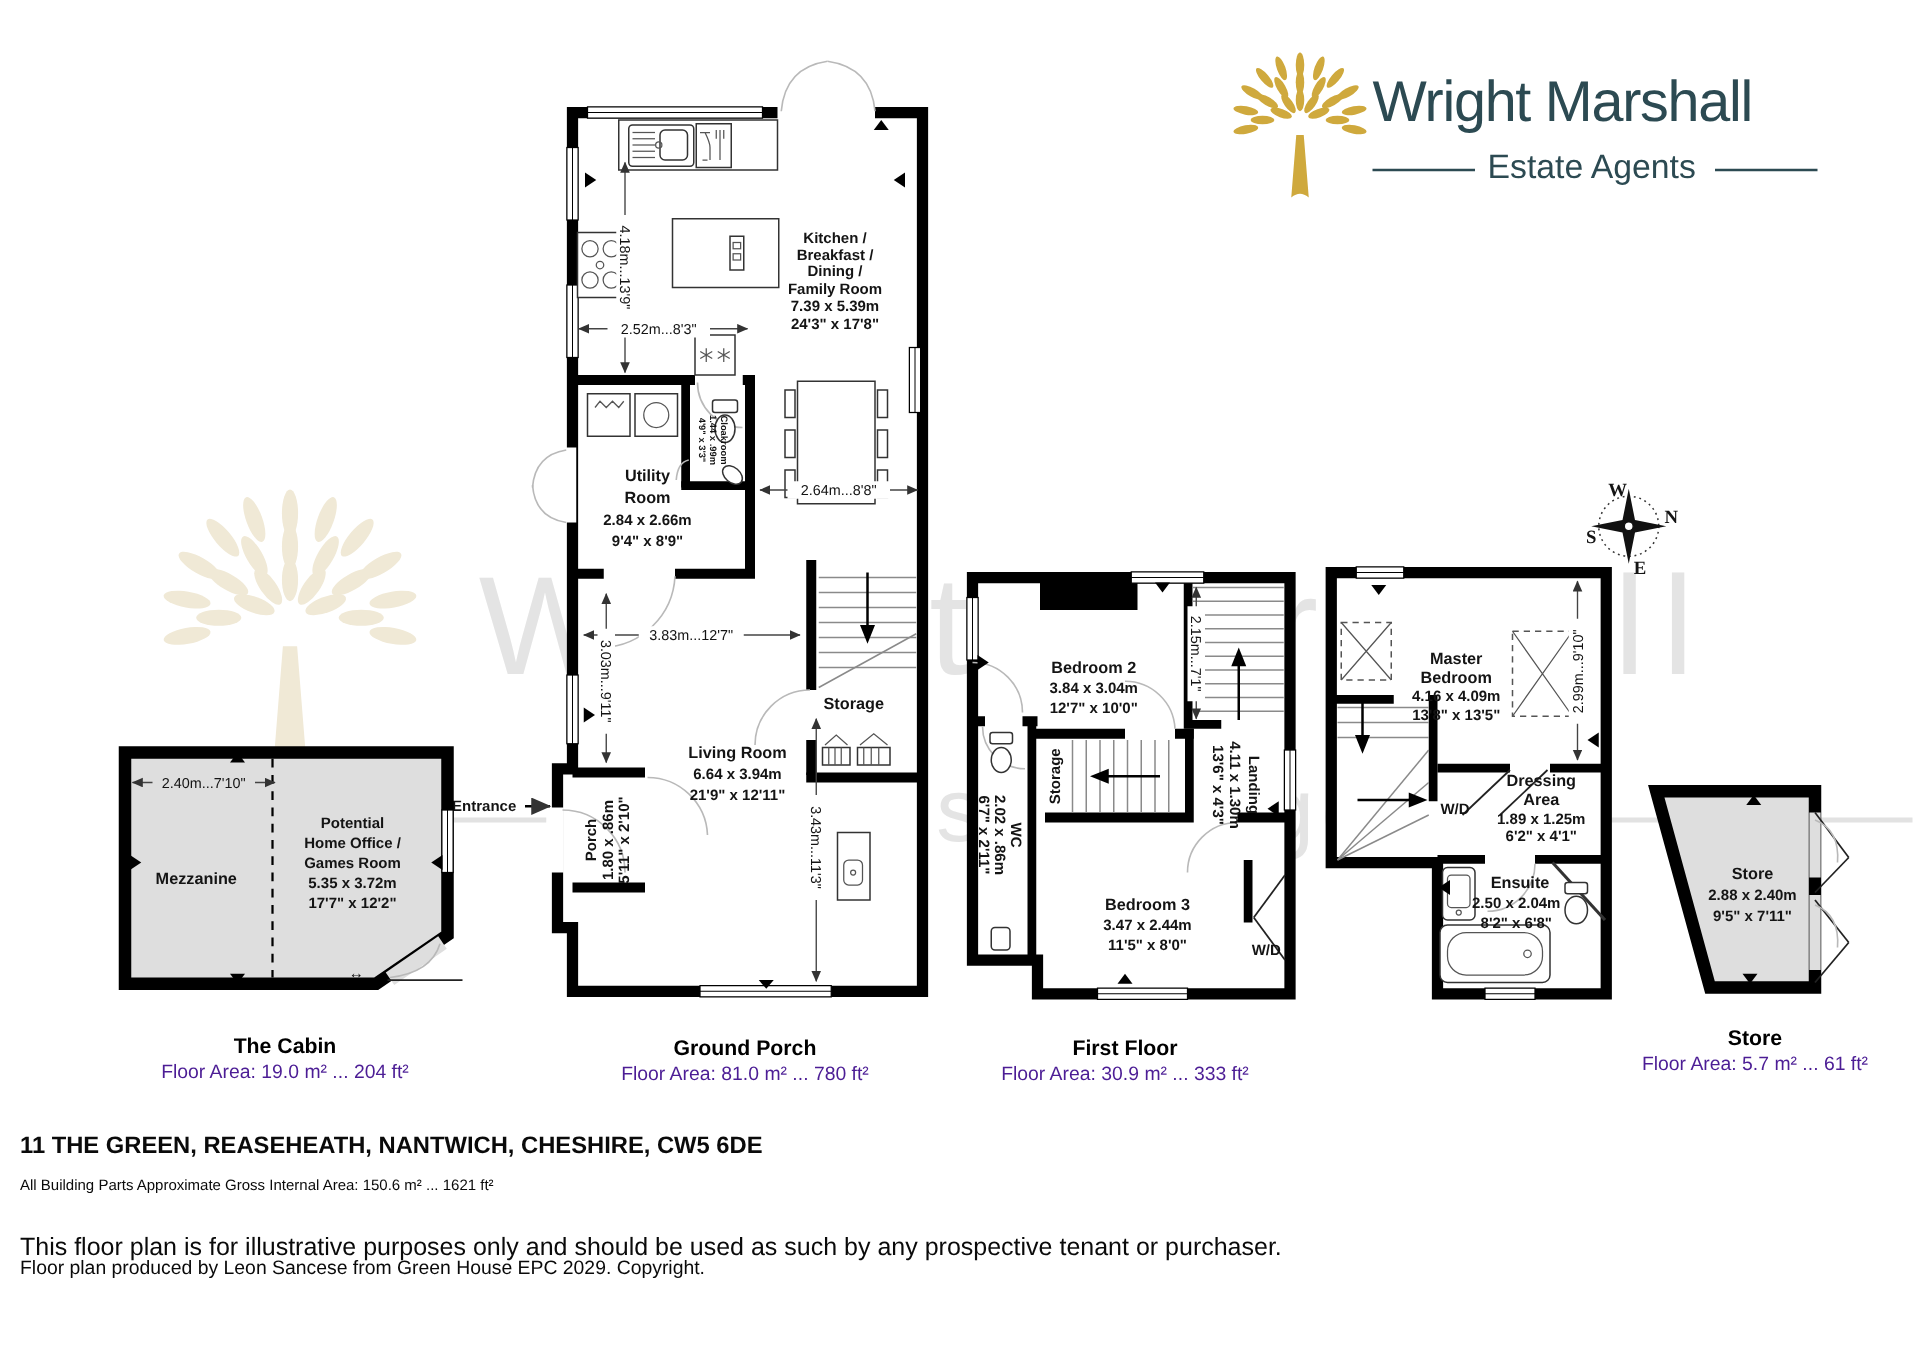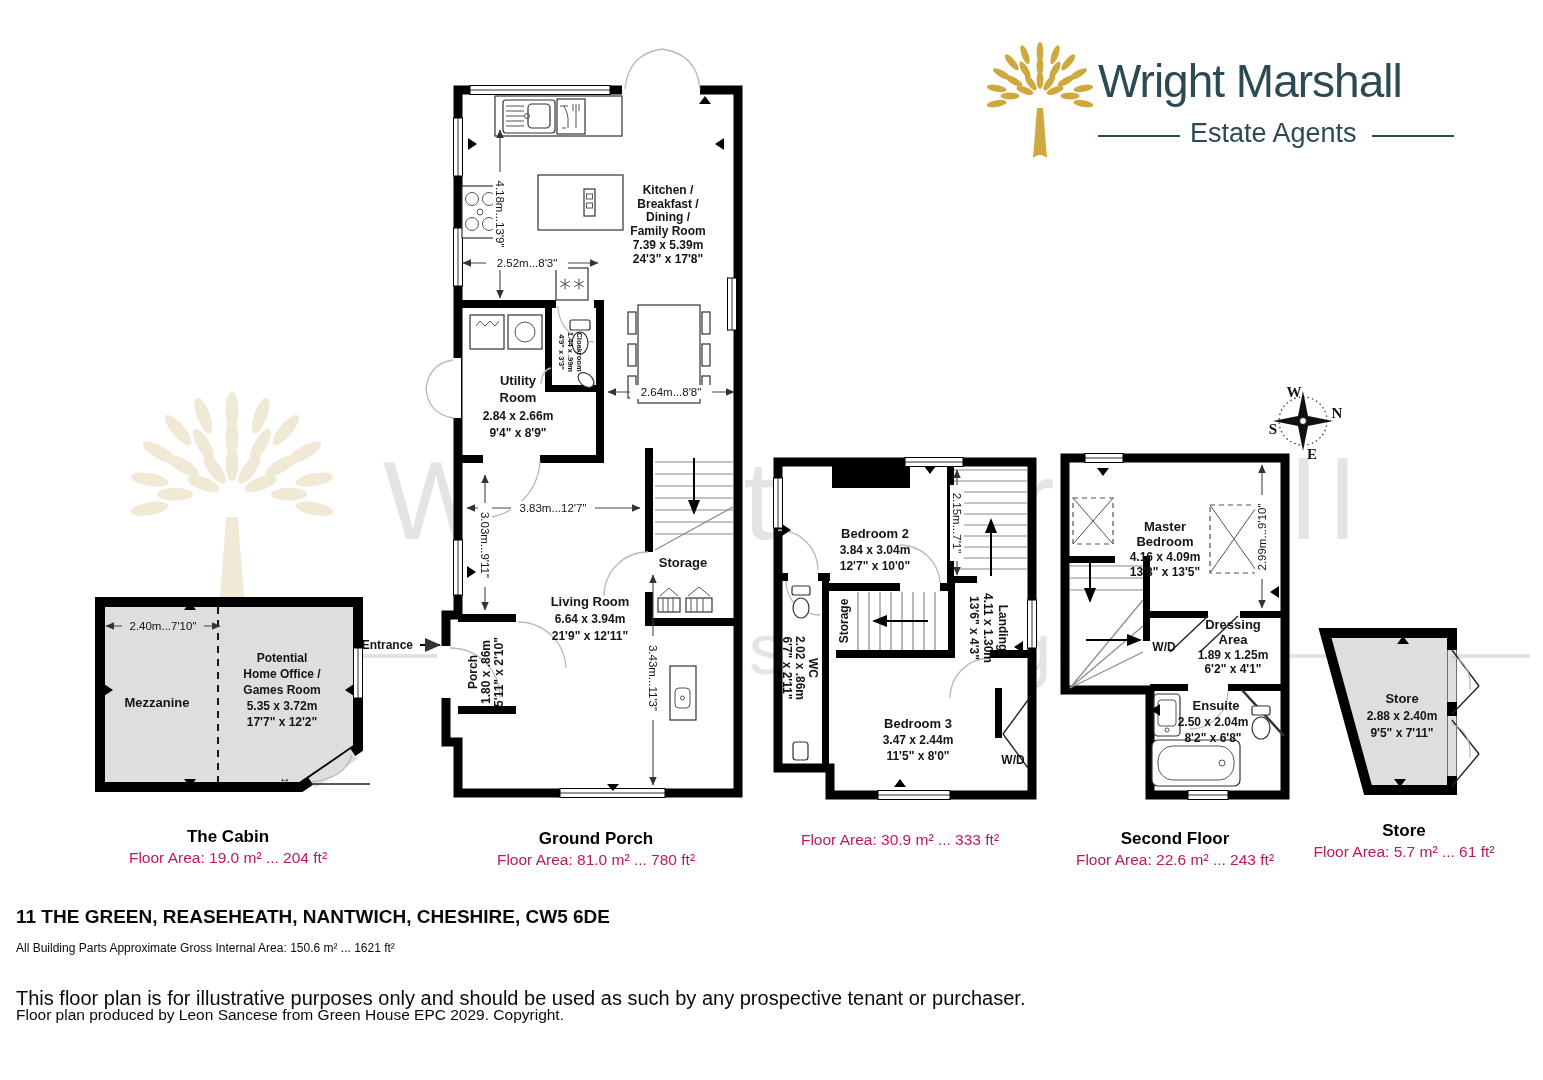--- a/index.html
+++ b/index.html
@@ -36,21 +36,21 @@
   .winl{stroke:#000;stroke-width:.8;}
   .tri{fill:#000;}
   .dash{stroke:#000;stroke-width:1.8;stroke-dasharray:7,6;fill:none;}
   .sky{stroke:#555;stroke-width:1.2;stroke-dasharray:5,4;fill:none;}
   .skx{stroke:#555;stroke-width:1;fill:none;}
   .dleaf{stroke:#222;stroke-width:1.4;fill:none;}
   .compass-l{font-family:"Liberation Serif",serif;font-weight:700;font-size:15px;}
   
   .cap{position:absolute;transform:translateX(-50%);text-align:center;z-index:2;width:340px;}
   .cap-t{font-size:17px;font-weight:700;color:#000000;}
-  .cap-a{font-size:15.5px;color:#be185d;margin-top:2px;}
+  .cap-a{font-size:15.5px;color:#4c1d95;margin-top:2px;}
   .fline{position:absolute;left:16px;width:100%;text-align:left;color:#0a0a0a;z-index:2;}
   #f-address{top:906px;font-size:19px;font-weight:700;}
   #f-gross{top:941px;font-size:12px;}
   #f-d1{top:967px;font-size:15.5px;}
   #f-d2{top:987px;font-size:20px;}
   #f-d3{top:1006px;font-size:15.5px;}
 </style>
 </head>
 <body>
 
@@ -571,25 +571,22 @@
 
   <div class="cap" style="left:228px;top:827px;">
     <div class="cap-t">The Cabin</div>
     <div class="cap-a">Floor Area: 19.0 m² ... 204 ft²</div>
   </div>
   <div class="cap" style="left:596px;top:829px;">
     <div class="cap-t">Ground Porch</div>
     <div class="cap-a">Floor Area: 81.0 m² ... 780 ft²</div>
   </div>
   <div class="cap" style="left:900px;top:829px;">
+    <div class="cap-t">First Floor</div>
     <div class="cap-a">Floor Area: 30.9 m² ... 333 ft²</div>
-  </div>
-  <div class="cap" style="left:1175px;top:829px;">
-    <div class="cap-t">Second Floor</div>
-    <div class="cap-a">Floor Area: 22.6 m² ... 243 ft²</div>
   </div>
   <div class="cap" style="left:1404px;top:821px;">
     <div class="cap-t">Store</div>
     <div class="cap-a">Floor Area: 5.7 m² ... 61 ft²</div>
   </div>
 
   <div id="f-address" class="fline">11 THE GREEN, REASEHEATH, NANTWICH, CHESHIRE, CW5 6DE</div>
   <div id="f-gross" class="fline">All Building Parts Approximate Gross Internal Area: 150.6 m² ... 1621 ft²</div>
   <div id="f-d2" class="fline">This floor plan is for illustrative purposes only and should be used as such by any prospective tenant or purchaser.</div>
   <div id="f-d3" class="fline">Floor plan produced by Leon Sancese from Green House EPC 2029. Copyright.</div>

